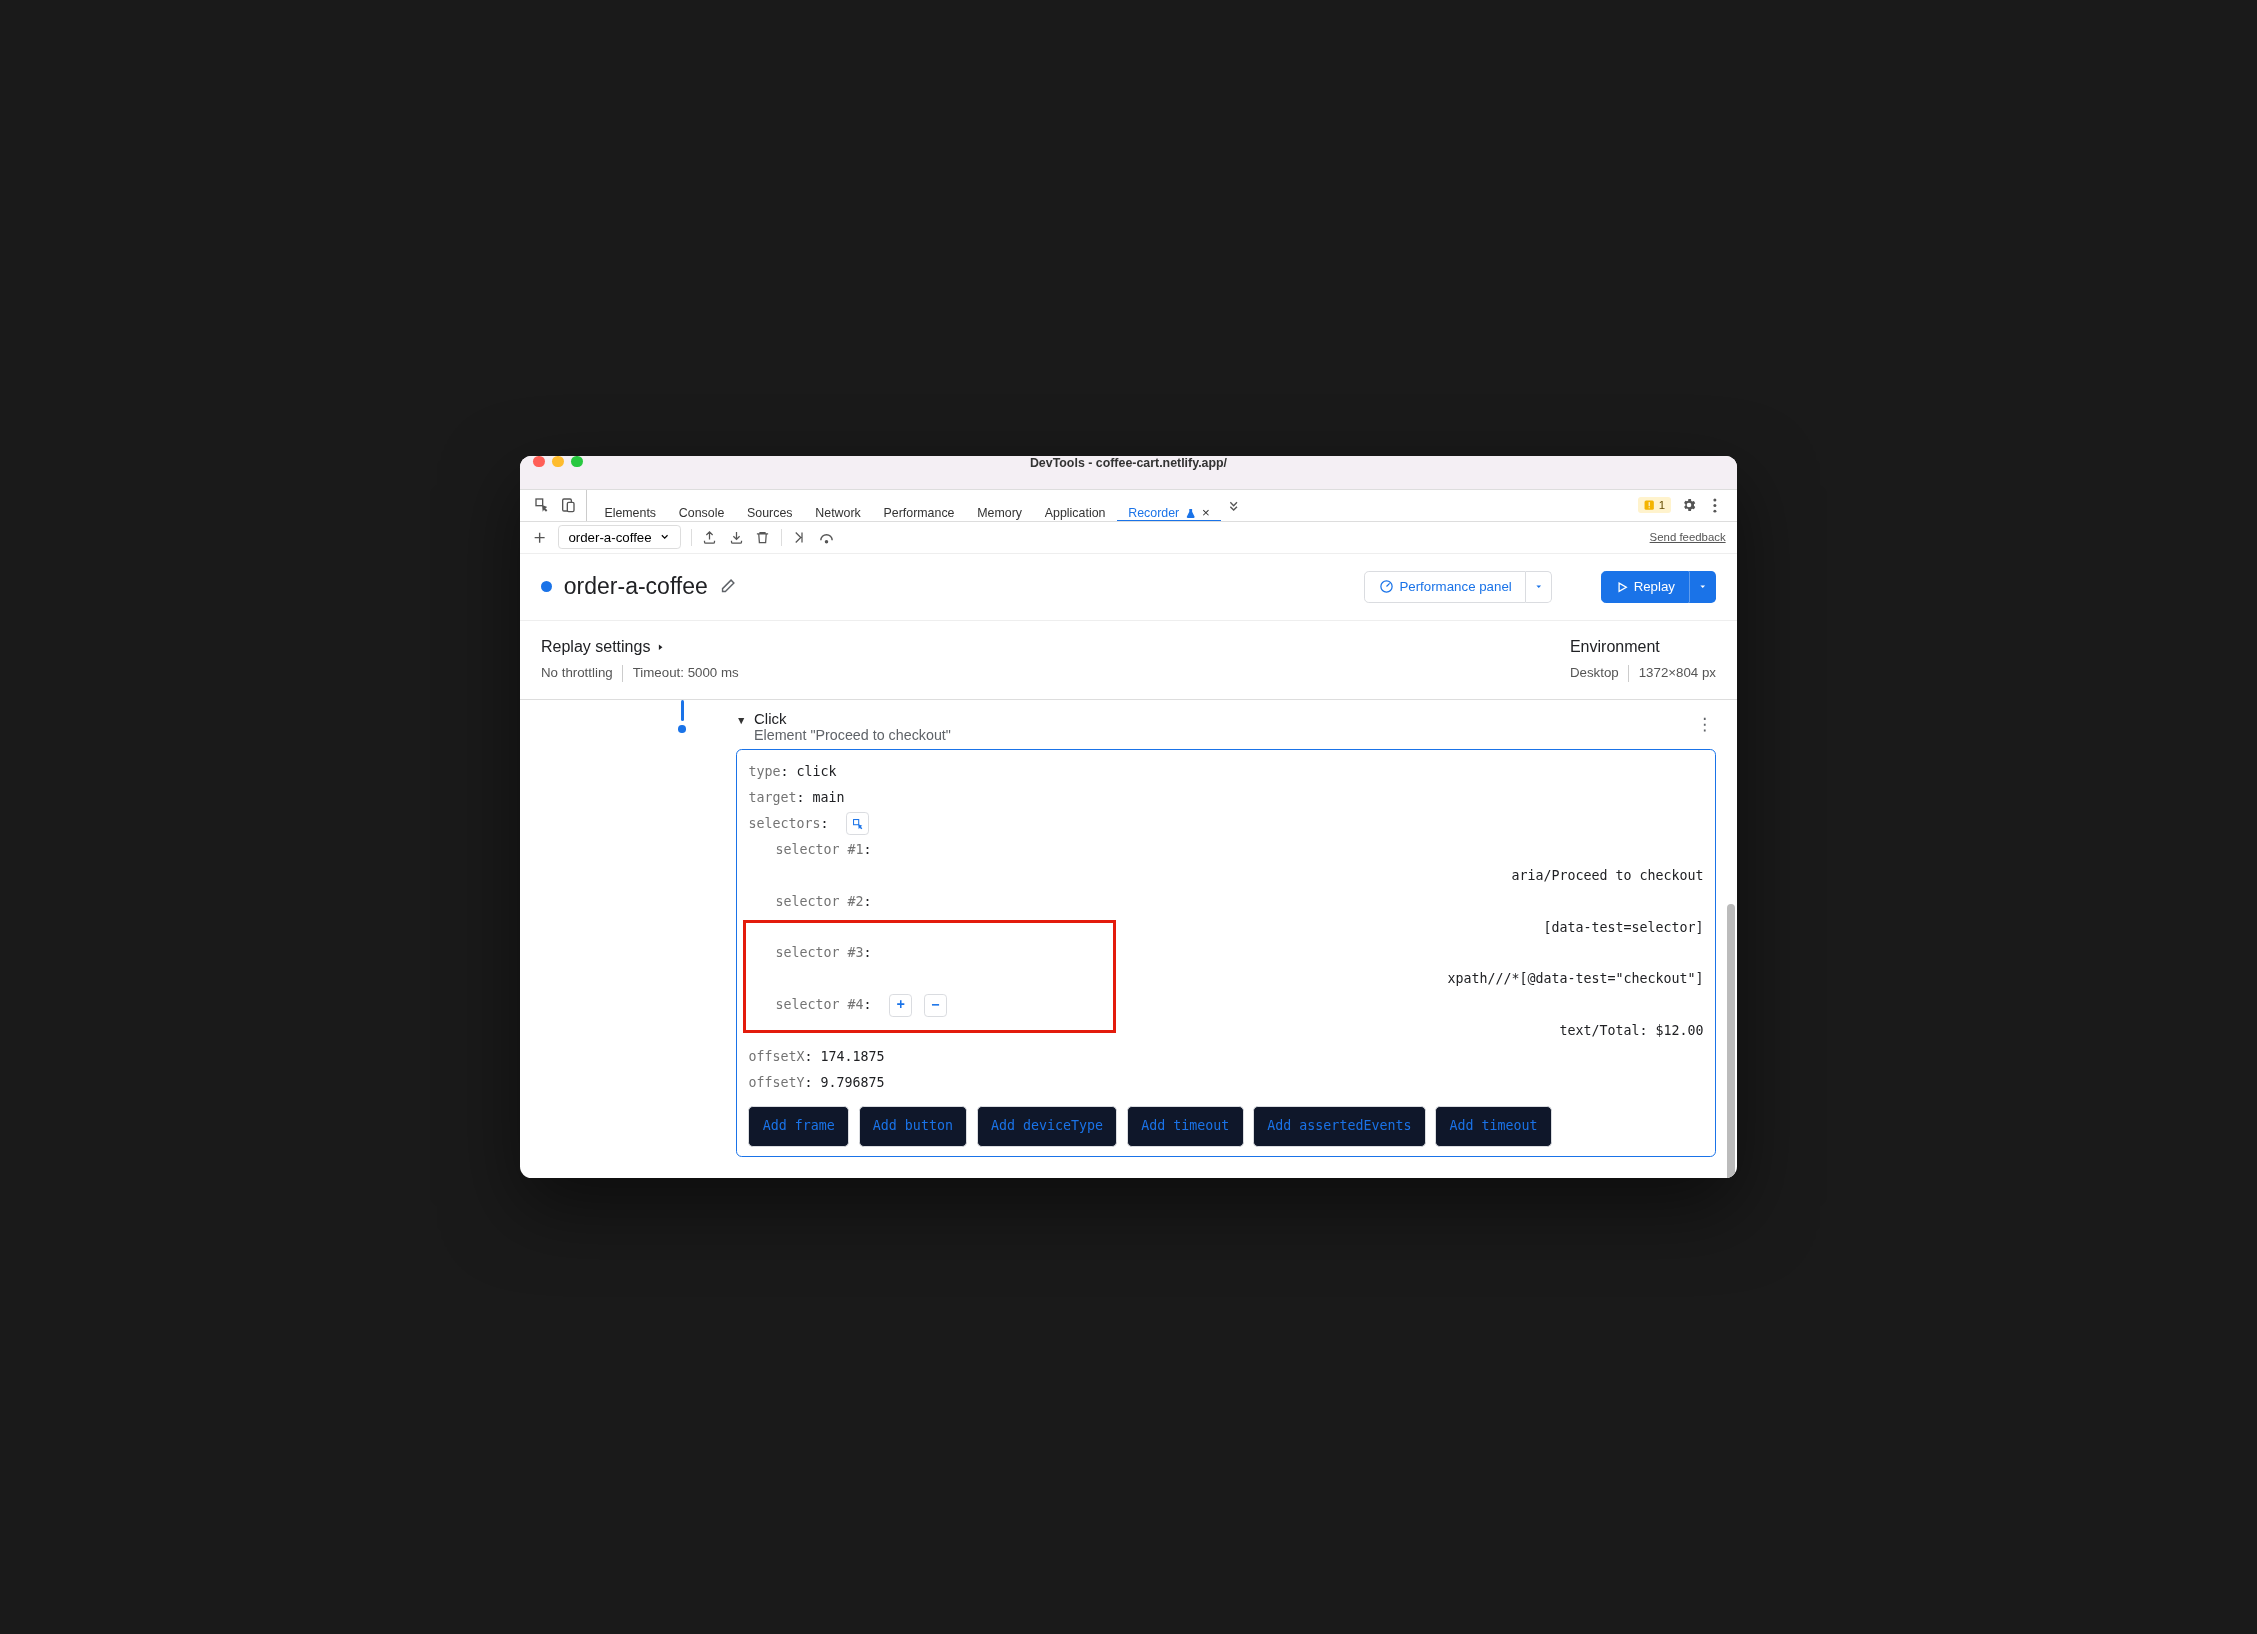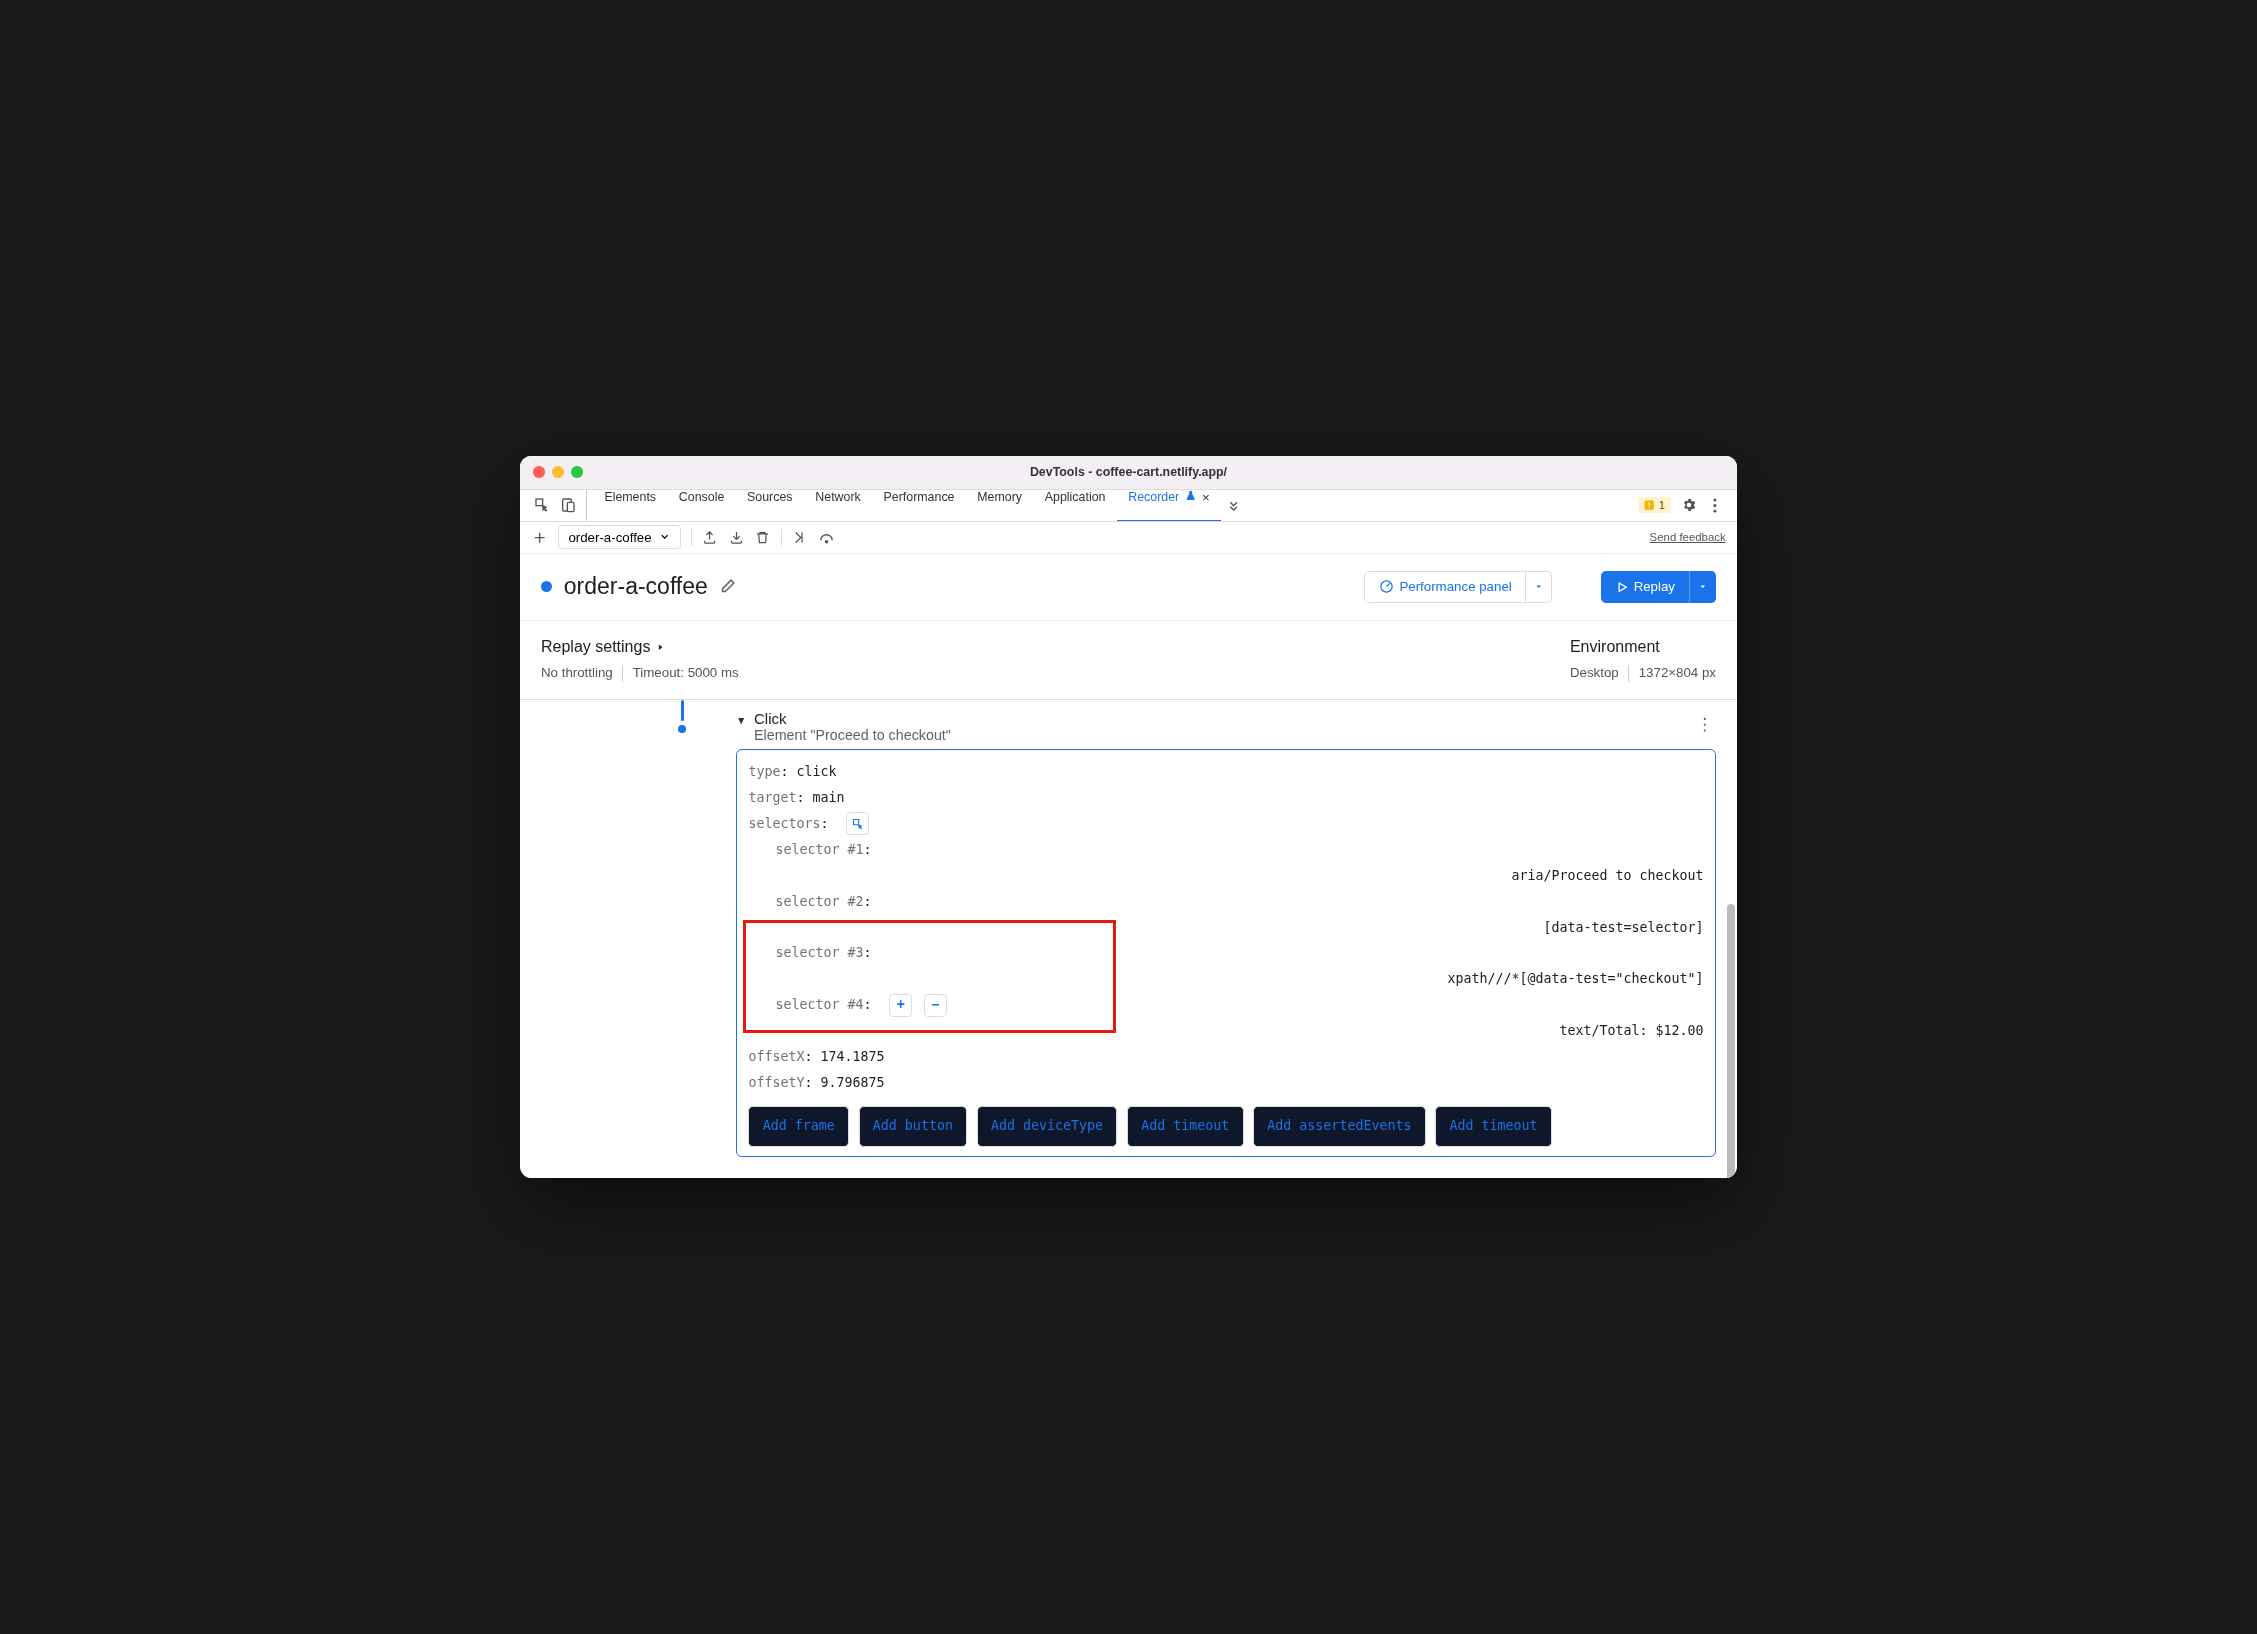--- a/index.html
+++ b/index.html
@@ -1,28 +1,28 @@
 <!DOCTYPE html>
 <html style="font-size:15px"><head>
 <meta charset="utf-8">
 <style>
 * { margin: 0; padding: 0; box-sizing: border-box; }
 body { font-family: -apple-system, BlinkMacSystemFont, "Segoe UI", Helvetica, Arial, sans-serif; background: #1a1a1a; display: flex; align-items: center; justify-content: center; min-height: 100vh; padding: 38px; }
 .window { width: 1217px; background: #fff; border-radius: 11.4px; box-shadow: 0 28.5px 76px rgba(0,0,0,0.5); overflow: hidden; }
-.titlebar { background: #f4eff4; height: 34px; display: flex; align-items: center; padding: 0 13.3px; border-bottom: 1px solid #ddd; position: relative; }
+.titlebar { background: #f4eff4; height: 34px; display: flex; align-items: flex-start; padding: 0 13.3px; border-bottom: 1px solid #ddd; position: relative; }
 .traffic-lights { display: flex; gap: 7.6px; }
 .tl { width: 11.4px; height: 11.4px; border-radius: 50%; }
 .tl.red { background: #ff5f57; }
 .tl.yellow { background: #febc2e; }
 .tl.green { background: #28c840; }
 .titlebar-title { position: absolute; left: 0; right: 0; text-align: center; font-size: 12.4px; font-weight: 600; color: #333; pointer-events: none; }
 .tabs-bar { display: flex; align-items: center; height: 32px; border-bottom: 1px solid #ddd; padding: 0 13.3px; gap: 5.7px; }
 .tab-icons { display: flex; align-items: center; gap: 9.5px; padding-right: 9.5px; border-right: 1px solid #ccc; height: 100%; }
 .tabs-row { display: flex; align-items: center; height: 100%; }
-.tab { padding: 0 11.4px; font-size: 12.4px; color: #333; height: 100%; display: flex; align-items: flex-start; gap: 5.7px; border-bottom: 1.9px solid transparent; cursor: pointer; }
+.tab { padding: 0 11.4px; font-size: 12.4px; color: #333; height: 100%; display: flex; align-items: flex-end; gap: 5.7px; border-bottom: 1.9px solid transparent; cursor: pointer; }
 .tab.active { border-bottom: 1.9px solid #1a73e8; color: #1a73e8; }
 .tabs-right { margin-left: auto; display: flex; align-items: center; gap: 9.5px; }
 .issues-badge { background: #fff3cd; color: #664d03; font-size: 11.4px; padding: 1.9px 5.7px; border-radius: 2.9px; display: flex; align-items: center; gap: 2.9px; }
 .toolbar { display: flex; align-items: center; height: 32px; border-bottom: 1px solid #eee; padding: 0 11.4px; gap: 9.5px; }
 .toolbar-icon { width: 17px; height: 17px; display: flex; align-items: center; justify-content: center; color: #555; cursor: pointer; }
 .recording-select { display: flex; align-items: center; gap: 7.6px; font-size: 13.3px; padding: 3.8px 9.5px; border: 1px solid #ddd; border-radius: 3.8px; cursor: pointer; }
 .toolbar-divider { width: 1px; height: 17px; background: #ddd; }
 .send-feedback { margin-left: auto; font-size: 11.4px; color: #555; text-decoration: underline; cursor: pointer; }
 .header-section { padding: 17px 21px; display: flex; align-items: center; border-bottom: 1px solid #eee; }
 .recording-title-area { display: flex; align-items: center; gap: 11.4px; }

